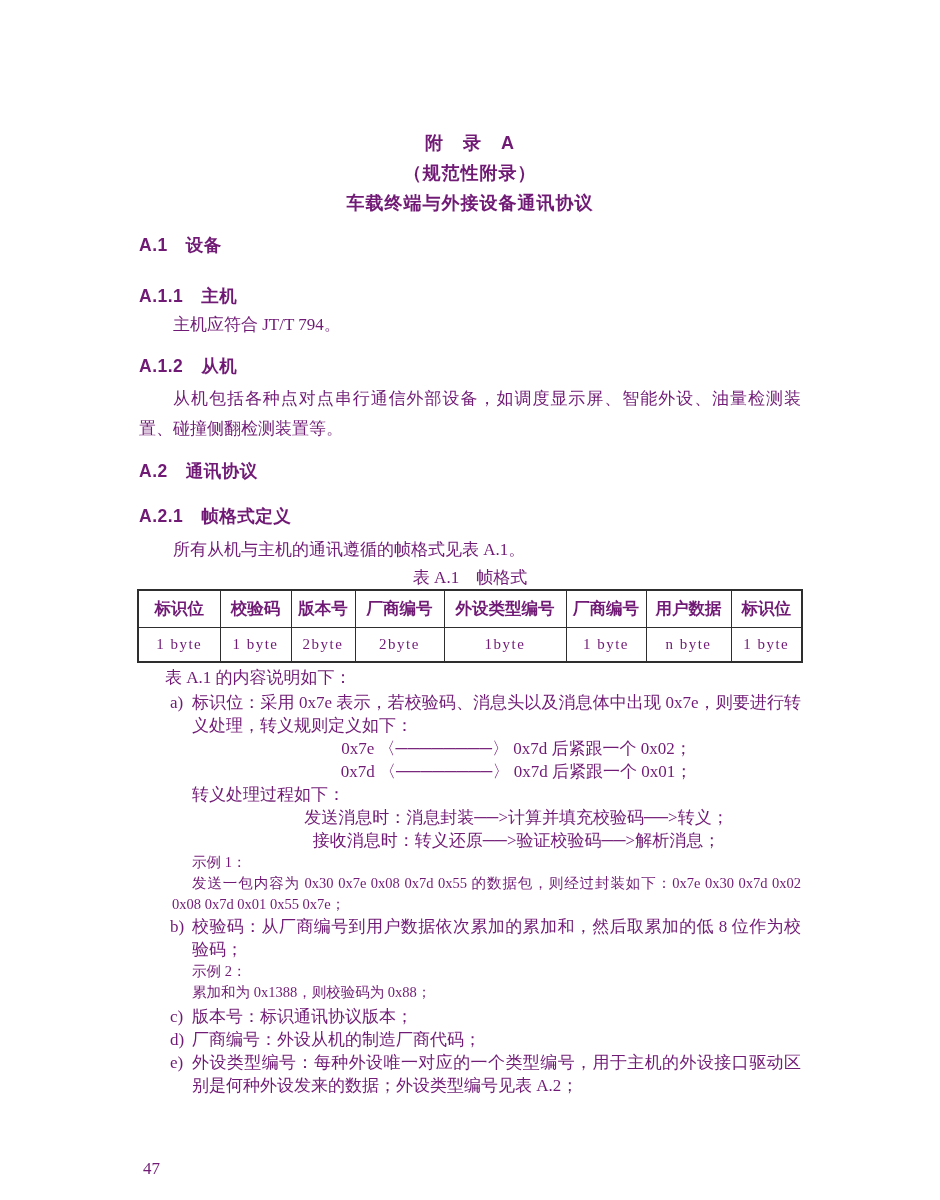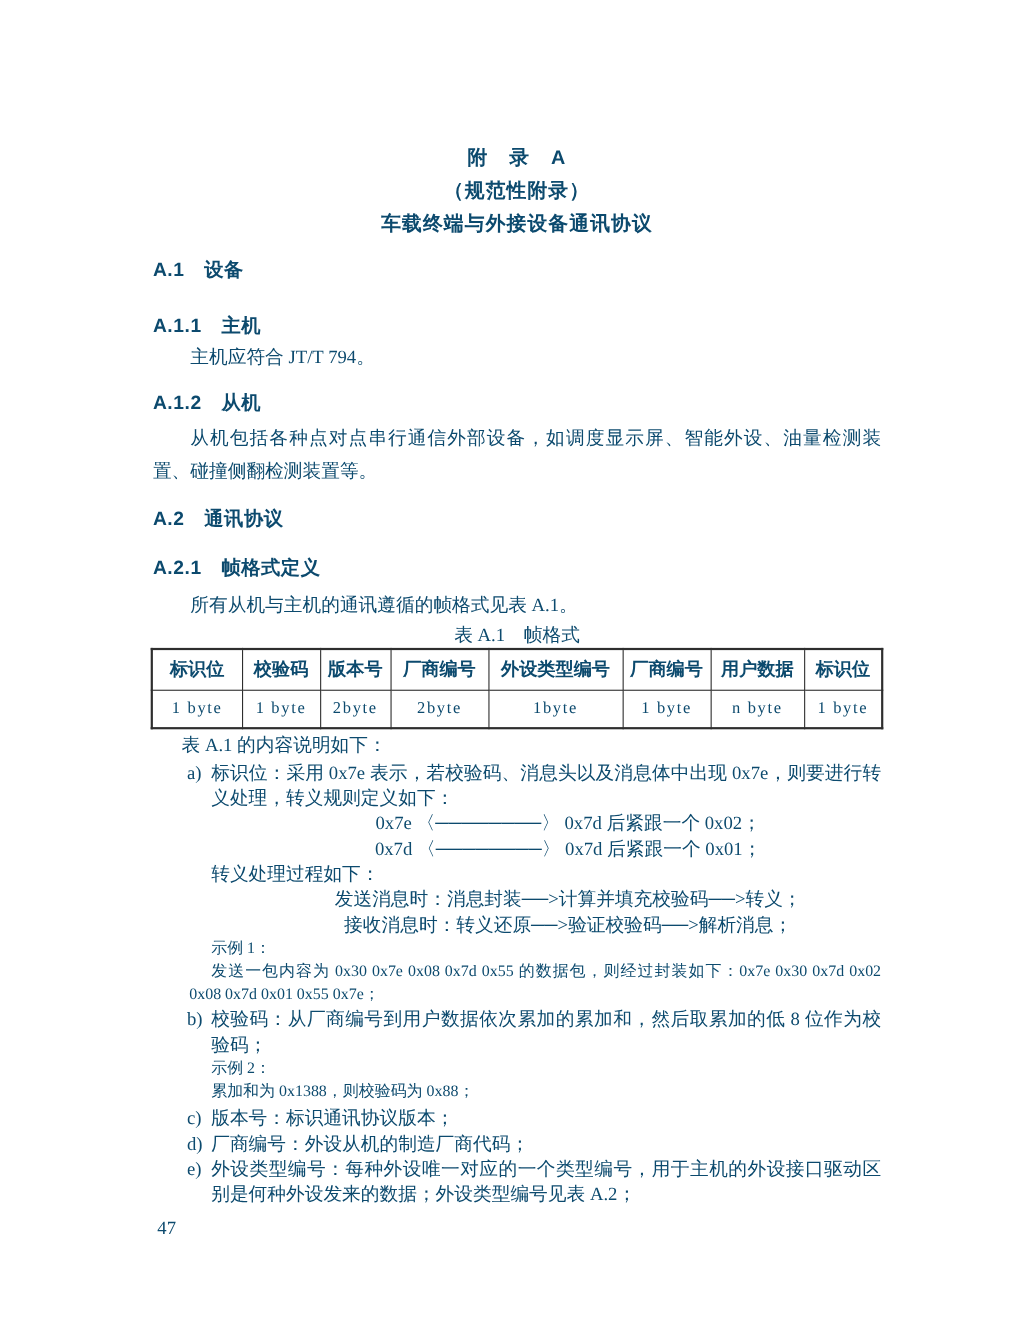--- a/index.html
+++ b/index.html
@@ -2,21 +2,21 @@
 <html><head>
 <meta charset="utf-8">
 <style>
   html,body{margin:0;padding:0;background:#e8e8e8;}
   .page{
     position:relative;
     width:940px;height:1200px;
     background:#ffffff;
     box-sizing:border-box;
     padding:128px 139px 0 139px;
-    color:#0c4a6e;
+    color:#701a75;
     font-family:"Liberation Serif", serif;
   }
   
   .title-block{
     text-align:center;
     font-family:"Liberation Sans", sans-serif;
     font-weight:bold;
     font-size:18px;
     line-height:30px;
     letter-spacing:1px;
@@ -104,21 +104,21 @@
   .ex-text{margin:0;}
   .ex-text.hang{
     margin-left:-20px;
     text-indent:20px;
     text-align:justify;
   }
   
   .page-number{
     position:absolute;
     left:143px;
-    top:1107px;
+    top:1159px;
     font-size:17px;
     line-height:20px;
   }
 </style>
 </head>
 <body>
 
 <div class="page">
 
   <div class="title-block">

